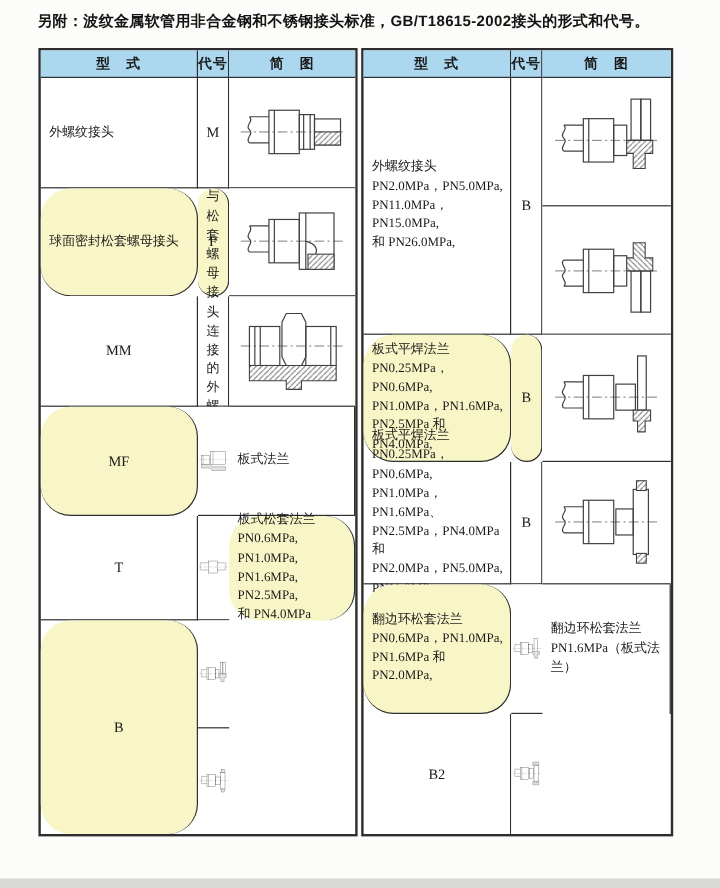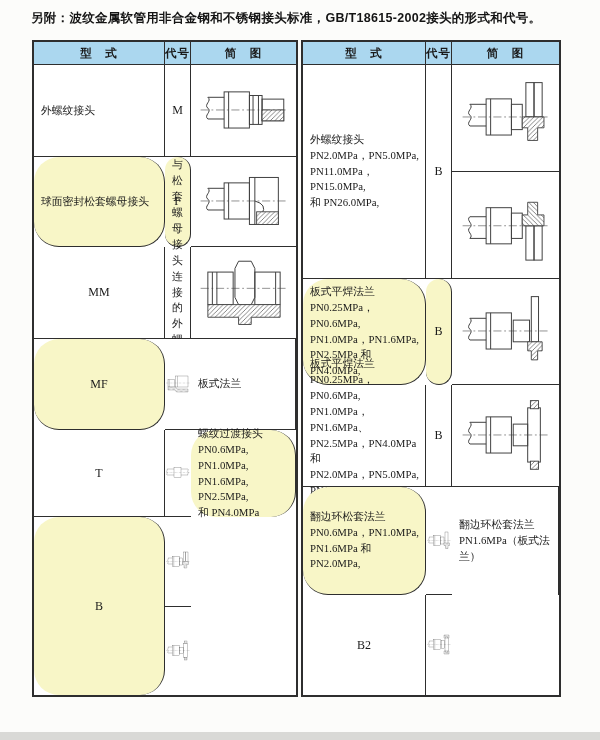--- a/index.html
+++ b/index.html
@@ -119,21 +119,21 @@
       <div class="c code">T</div>
       <div class="c diagc lastc">
         <svg class="diag-svg" viewBox="0 0 104 86">
           <path class="cl" d="M4,42 h96"></path>
           <path class="d" d="M8,28 c5,4 -5,8 0,12 c5,4 -5,8 0,12 M8,28 h28 M8,52 h28"></path>
           <rect class="d" x="36" y="22" width="28" height="40"></rect>
           <path class="d" d="M64,28 h28 M64,52 h28 M92,28 c5,4 -5,8 0,12 c5,4 -5,8 0,12"></path>
         </svg>
       </div>
 
-      <div class="c type yellow lastr">螺纹过渡接头
+      <div class="c type yellow lastr">板式松套法兰
 PN0.6MPa, PN1.0MPa,
 PN1.6MPa, PN2.5MPa,
 和 PN4.0MPa</div>
       <div class="c code yellow lastr">B</div>
       <div class="c diagc stack lastc lastr">
         <div class="sub">
           <svg class="diag-svg" viewBox="0 0 104 86">
             <path class="cl" d="M4,42 h96"></path>
             <path class="d" d="M12,28 c5,4 -5,8 0,12 c5,4 -5,8 0,12 M12,28 h18 M12,52 h18"></path>
             <rect class="d" x="30" y="22" width="28" height="40"></rect>

